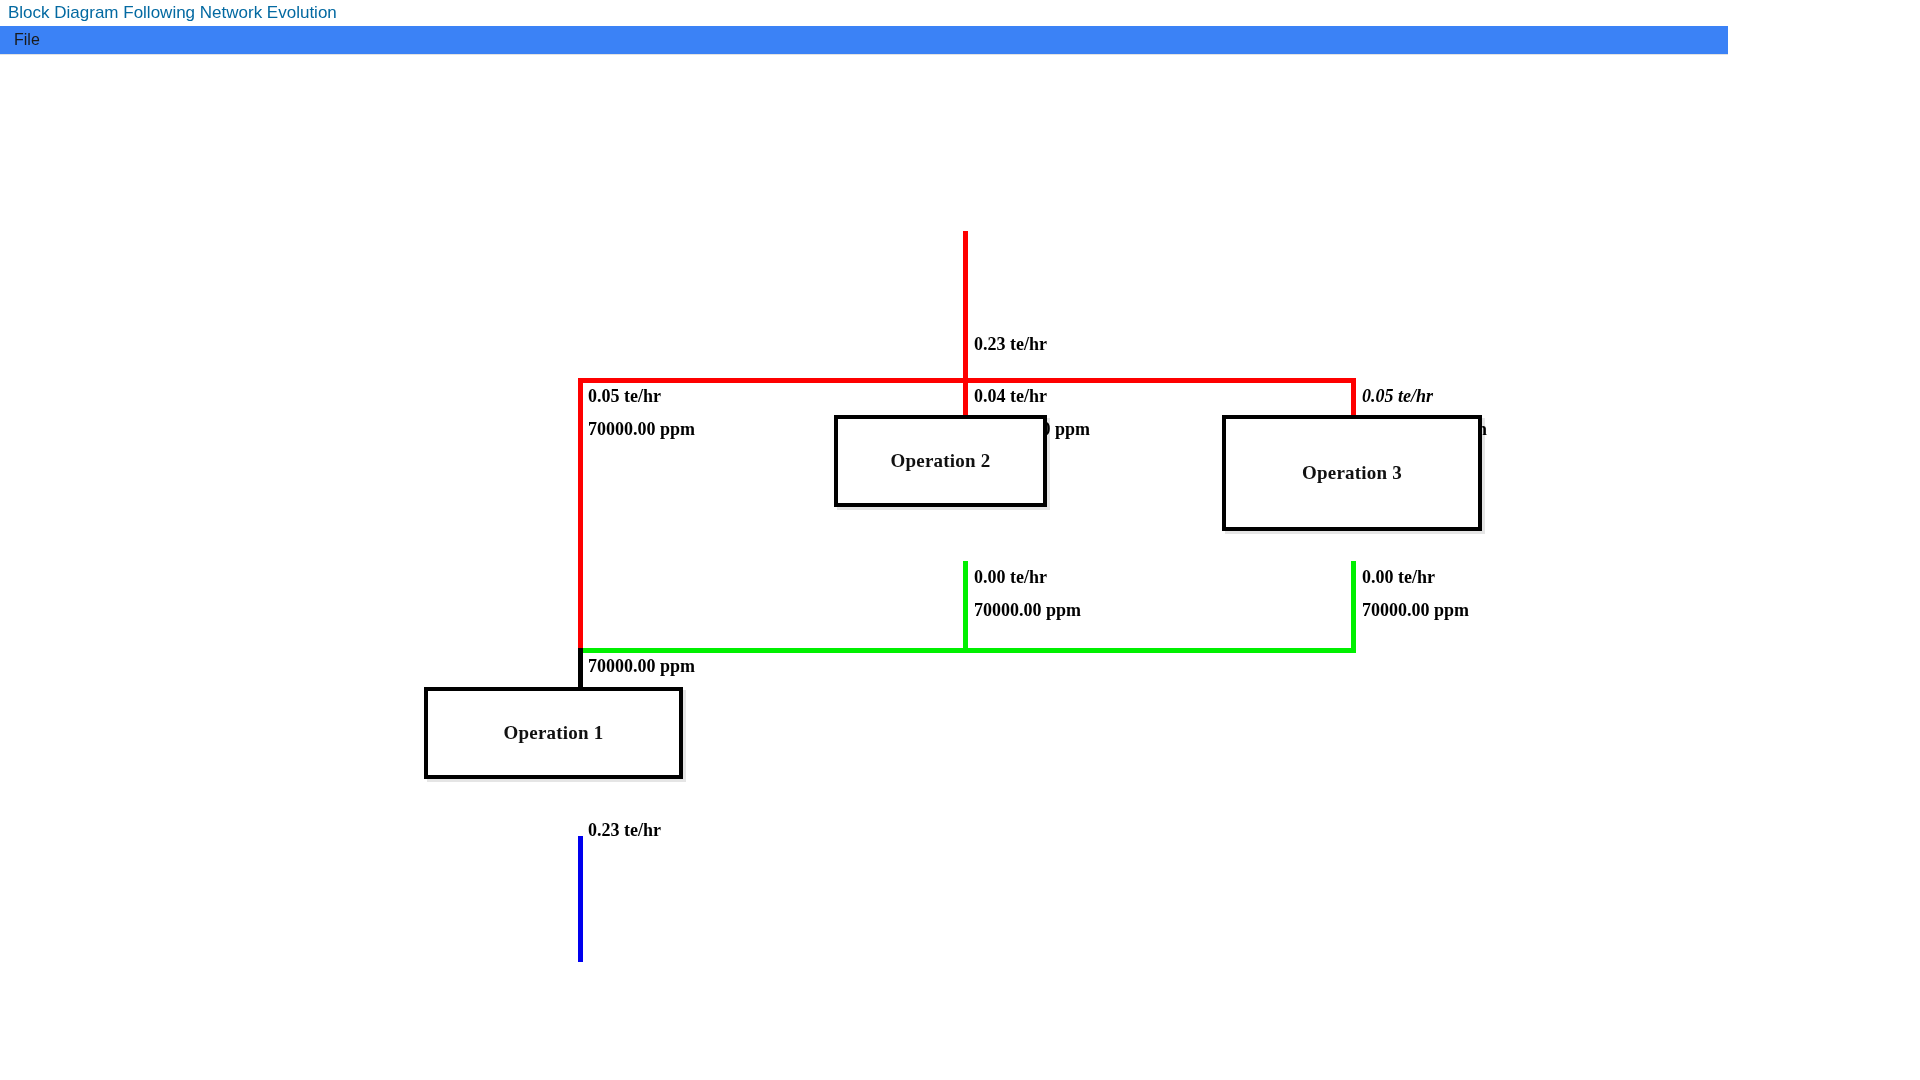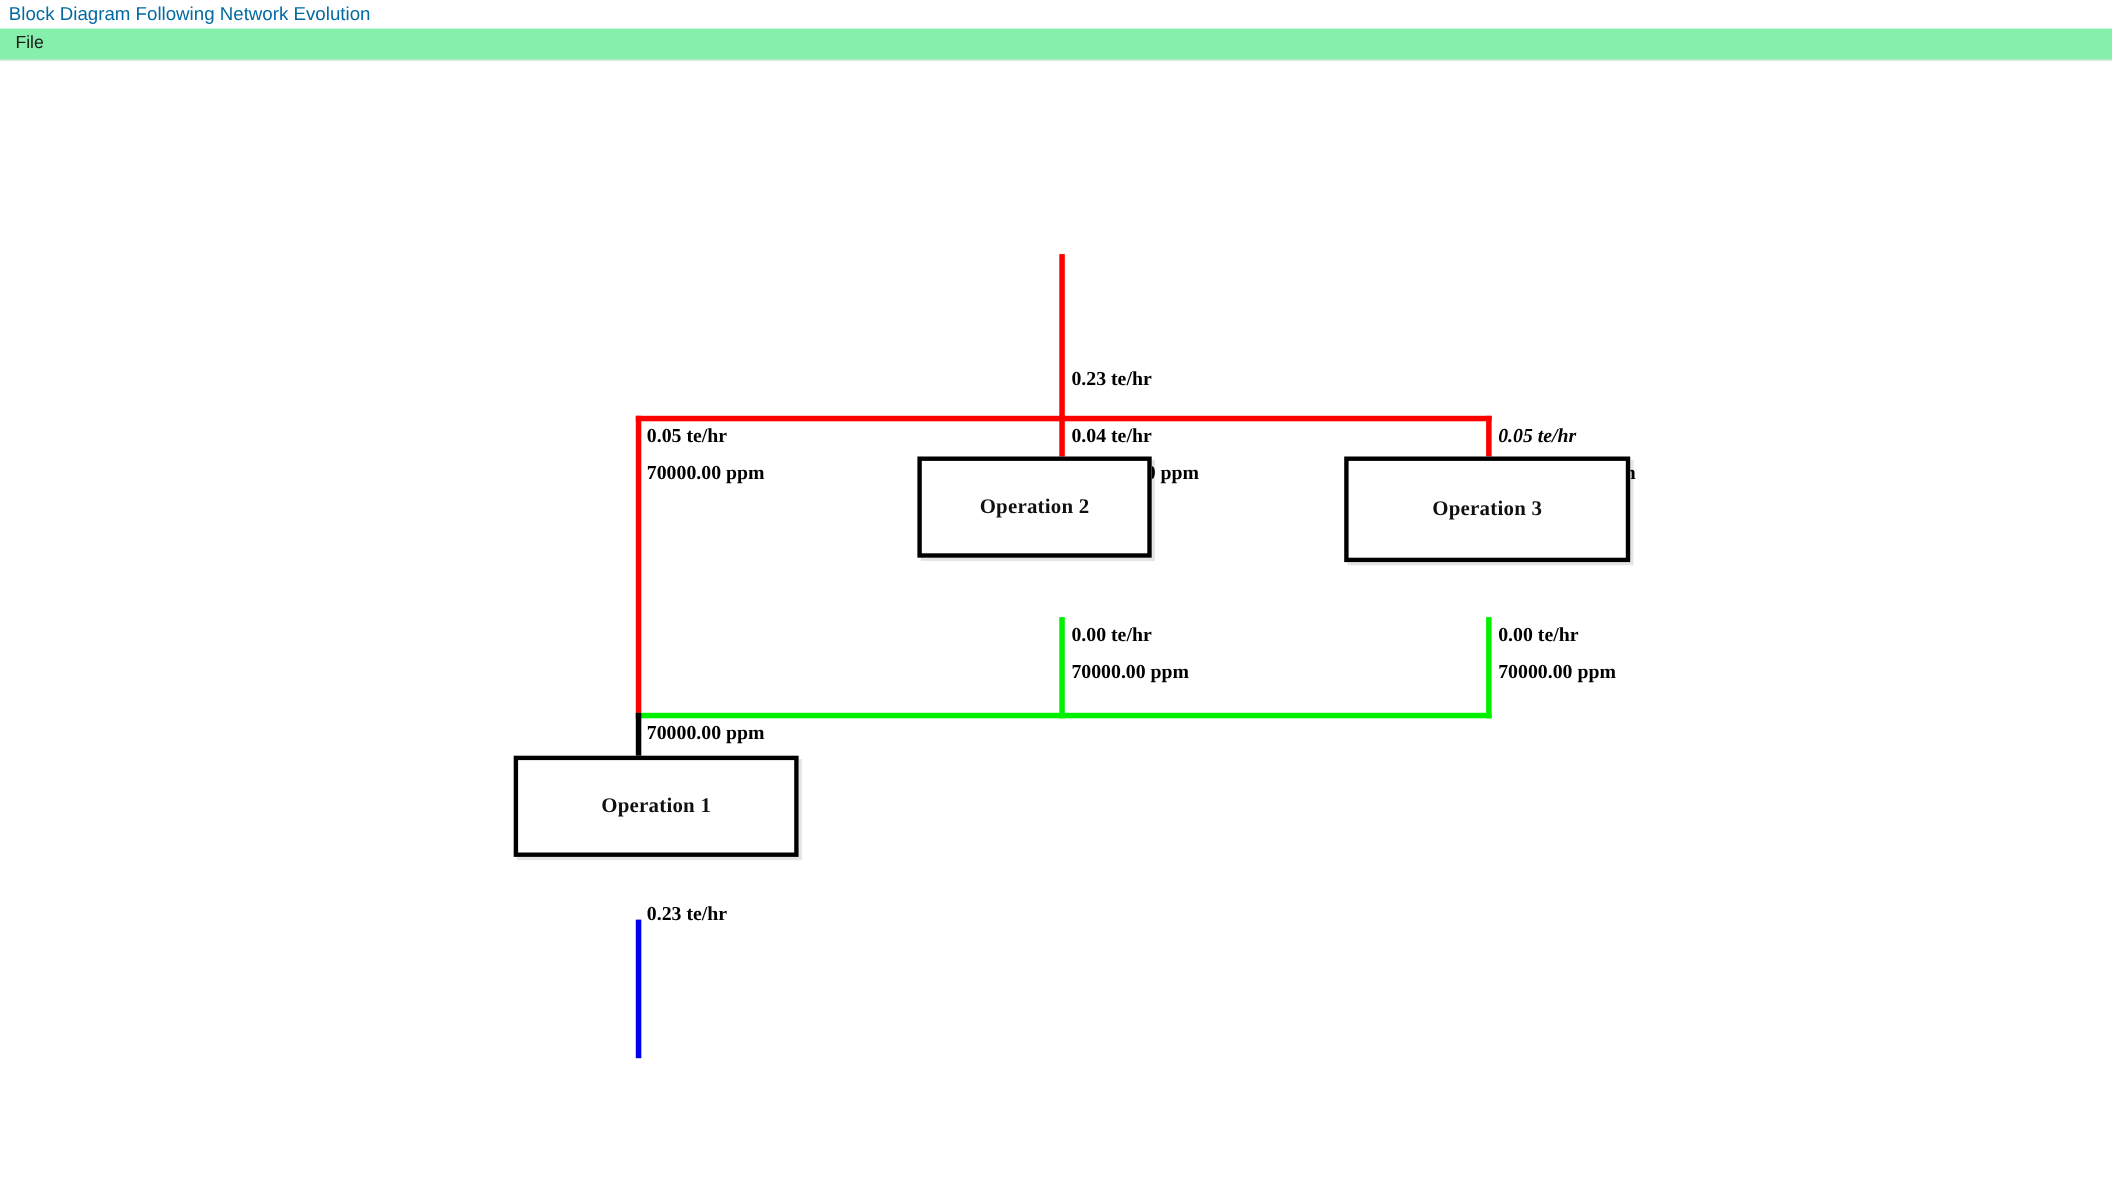--- a/index.html
+++ b/index.html
@@ -23,23 +23,23 @@
     top: 3px;
     font-size: 17px;
     color: #0369a1;
     font-family: "Liberation Sans", sans-serif;
     white-space: nowrap;
   }
   #menubar {
     position: absolute;
     left: 0;
     top: 26px;
-    width: 1920px;
+    width: 1728px;
     height: 29px;
-    background: #86efac;
+    background: #3b82f6;
     border-bottom: 1px solid #e2e2e2;
   }
   .menu-item {
     position: absolute;
     top: 4px;
     font-size: 16px;
     color: #1a1a1a;
     padding: 1px 6px;
     cursor: default;
   }
@@ -121,25 +121,25 @@
   <div class="line v-line green" style="left:1351px; top:505px; height:92px;"></div>
 
   <div class="line v-line black" style="left:578px; top:592px; height:96px;"></div>
 
   <div class="line v-line blue" style="left:578px; top:780px; height:126px;"></div>
 
   <div class="op-box" style="left:834px; top:359px; width:213px; height:92px;">
     <span class="op-label">Operation 2</span>
   </div>
 
-  <div class="op-box" style="left:1222px; top:359px; width:260px; height:96px;">
+  <div class="op-box" style="left:1222px; top:359px; width:260px; height:116px;">
     <span class="op-label">Operation 3</span>
   </div>
 
-  <div class="op-box" style="left:467px; top:631px; width:259px; height:92px;">
+  <div class="op-box" style="left:424px; top:631px; width:259px; height:92px;">
     <span class="op-label">Operation 1</span>
   </div>
 
   <div class="stream-label" style="left:974px; top:278px;">0.23 te/hr</div>
 
   <div class="stream-label" style="left:588px; top:330px;">0.05 te/hr</div>
   <div class="stream-label" style="left:588px; top:363px;">70000.00 ppm</div>
 
   <div class="stream-label" style="left:974px; top:330px;">0.04 te/hr</div>
   <div class="stream-label" style="left:974px; top:363px;">400000.00 ppm</div>

